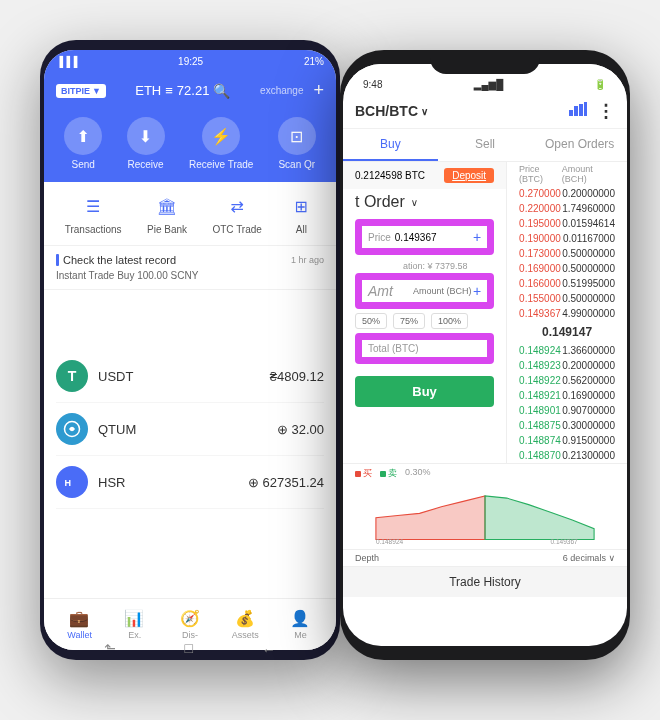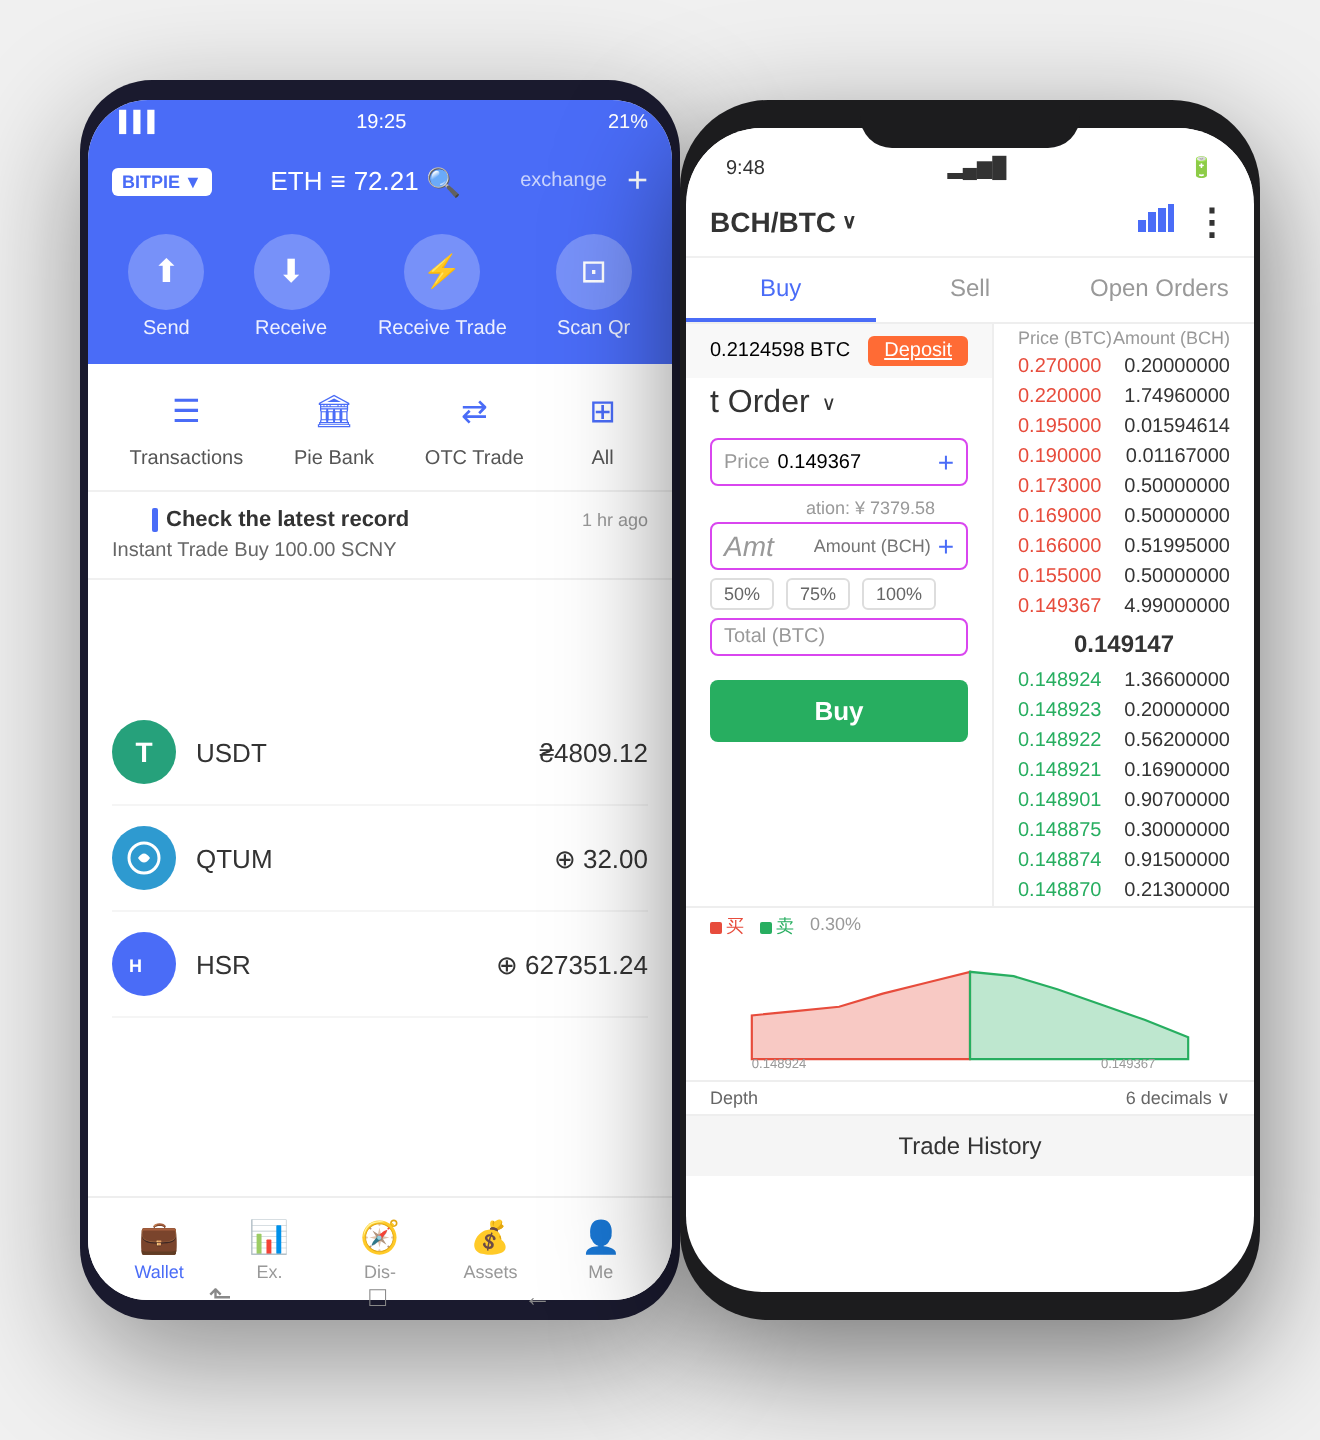--- a/index.html
+++ b/index.html
@@ -157,26 +157,25 @@
 
     .record-header {
       display: flex;
       justify-content: space-between;
       align-items: center;
       margin-bottom: 4px;
     }
 
     .record-title {
       font-size: 11px;
-      font-weight: 700;
+      font-weight: 400;
       color: #333;
       display: flex;
       align-items: center;
       gap: 4px;
-      margin-left: 20px;
     }
 
     .record-title::before {
       content: '';
       display: inline-block;
       width: 3px;
       height: 12px;
       background: #4a6cf7;
       border-radius: 1px;
     }
@@ -389,21 +388,21 @@
     .price-green { color: #27ae60; font-size: 10px; }
     .amount-text { font-size: 10px; color: #333; }
 
     .input-area {
       padding: 4px 12px;
     }
 
     .input-row {
       display: flex;
       align-items: center;
-      border: 1px solid #d946ef;
+      border: 7px solid #d946ef;
       border-radius: 4px;
       margin-bottom: 4px;
       padding: 3px 6px;
       font-size: 10px;
     }
 
     .input-row input {
       border: none;
       outline: none;
       flex: 1;

